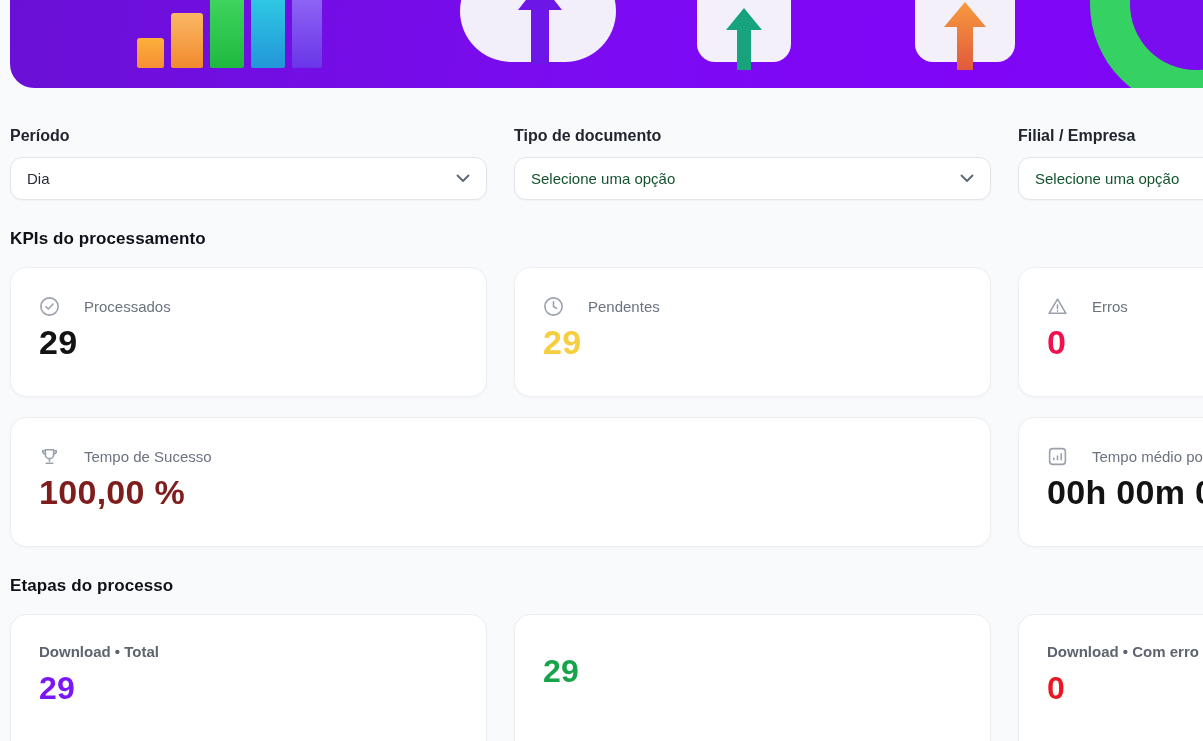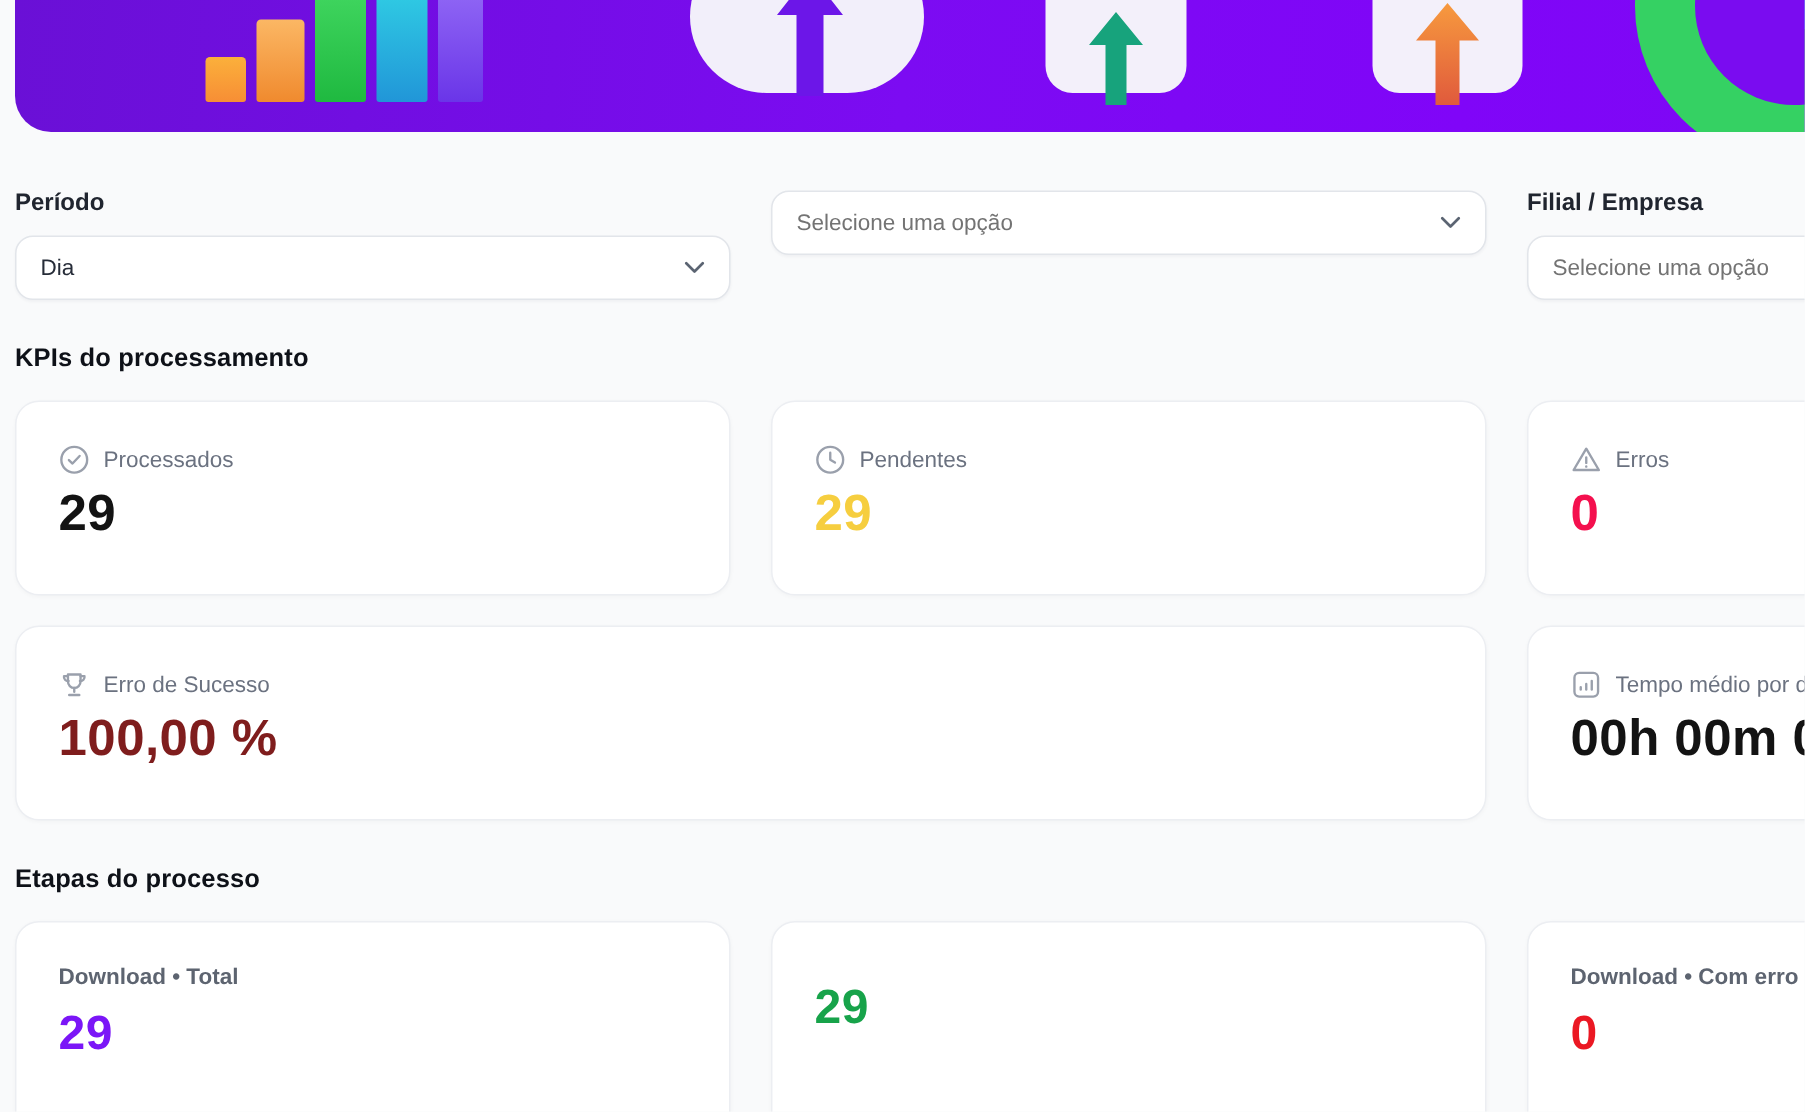--- a/index.html
+++ b/index.html
@@ -47,34 +47,34 @@
     display:grid; grid-template-columns:repeat(3,477px); column-gap:27px;
     padding-left:10px; margin-top:39px;
   }
   .filter-label { display:block; font-size:16px; font-weight:700; color:#20252F; margin-bottom:12px; }
   .selectbox {
     height:43px; background:#fff; border:1px solid #E2E5EA; border-radius:12px;
     display:flex; align-items:center; justify-content:space-between; padding:0 16px;
     box-shadow:0 1px 2px rgba(16,24,40,0.04); cursor:pointer; font-size:15px;
   }
   .selectbox .val { color:#262C38; }
-  .selectbox .ph { color:#737373; }
+  .selectbox .ph { color:#14532d; }
 
   
   .section-title { font-size:17px; font-weight:800; color:#0E1118; margin:29px 0 18px 10px; letter-spacing:.1px; }
   .cards {
     display:grid; grid-template-columns:repeat(3,477px); gap:20px 27px; padding-left:10px;
   }
   .card {
     background:#fff; border:1px solid #ECEEF2; border-radius:16px;
     padding:28px 28px; height:130px; box-shadow:0 1px 3px rgba(20,20,40,0.03);
   }
   .card.wide { grid-column:span 2; }
   .card.tall { height:158px; }
-  .kpi-head { display:flex; align-items:center; gap:9px; color:#6B7280; font-size:15px; font-weight:500; }
+  .kpi-head { display:flex; align-items:center; gap:24px; color:#6B7280; font-size:15px; font-weight:500; }
   .kpi-head svg { flex:0 0 auto; }
   .kpi-value { font-size:34px; font-weight:700; margin-top:6px; letter-spacing:.3px; }
   .c-black   { color:#131313; }
   .c-yellow  { color:#F6CE3F; }
   .c-pink    { color:#F4104E; }
   .c-emerald { color:#7f1d1d; }
   .c-purple  { color:#7B16F7; }
   .c-green   { color:#17A34A; }
   .c-red     { color:#EB1823; }
   .etapa-label { color:#5D6470; font-size:15px; font-weight:700; }
@@ -123,20 +123,21 @@
     <div class="filter">
       <span class="filter-label">Período</span>
       <div class="selectbox">
         <span class="val">Dia</span>
         <svg width="14" height="9" viewBox="0 0 14 9">
           <path d="M1.5 1.5 L7 7 L12.5 1.5" fill="none" stroke="#5B6472" stroke-width="1.8" stroke-linecap="round" stroke-linejoin="round"></path>
         </svg>
       </div>
     </div>
     <div class="filter">
+      <span class="filter-label">Tipo de documento</span>
       <div class="selectbox">
         <span class="ph">Selecione uma opção</span>
         <svg width="14" height="9" viewBox="0 0 14 9">
           <path d="M1.5 1.5 L7 7 L12.5 1.5" fill="none" stroke="#5B6472" stroke-width="1.8" stroke-linecap="round" stroke-linejoin="round"></path>
         </svg>
       </div>
     </div>
     <div class="filter">
       <span class="filter-label">Filial / Empresa</span>
       <div class="selectbox">
@@ -184,21 +185,21 @@
   <div class="cards" style="margin-top:20px;">
     <div class="card wide">
       <div class="kpi-head">
         <svg class="gicon" width="21" height="21" viewBox="0 0 20 20">
           <path d="M6 3.5 H14 V8 a4 4 0 0 1 -8 0 Z"></path>
           <path d="M6 4.5 H3.5 A2.6 2.6 0 0 0 6.4 7.6"></path>
           <path d="M14 4.5 H16.5 A2.6 2.6 0 0 1 13.6 7.6"></path>
           <path d="M10 12 V14.5"></path>
             <path d="M6.8 16.5 H13.2"></path>
         </svg>
-        <span>Erro de Sucesso</span>
+        <span>Tempo de Sucesso</span>
       </div>
       <div class="kpi-value c-emerald">100,00 %</div>
     </div>
     <div class="card">
       <div class="kpi-head">
         <svg class="gicon" width="21" height="21" viewBox="0 0 20 20">
           <rect x="2.5" y="2.5" width="15" height="15" rx="3"></rect>
           <path d="M6.5 13 V11.5"></path>
             <path d="M10 13 V9.5"></path>
             <path d="M13.5 13 V7.5"></path>

